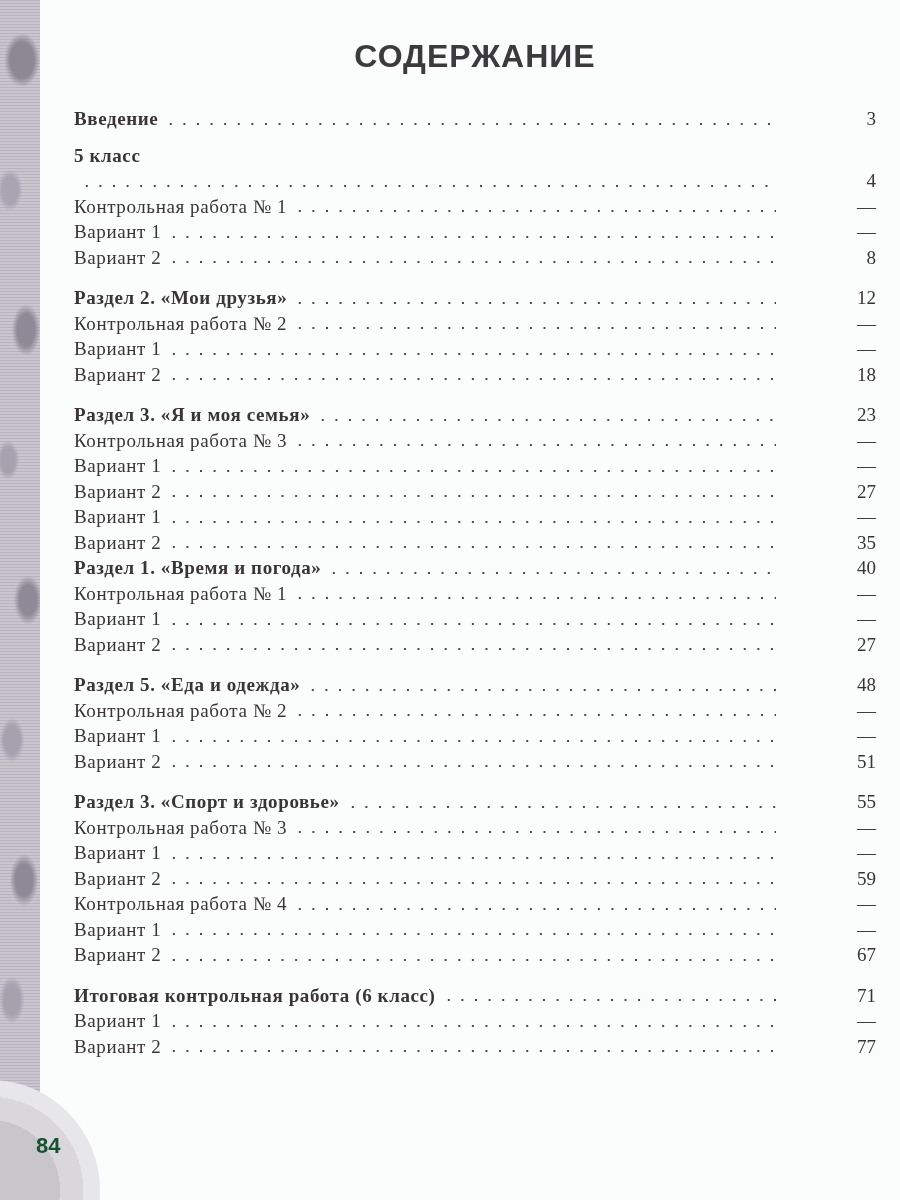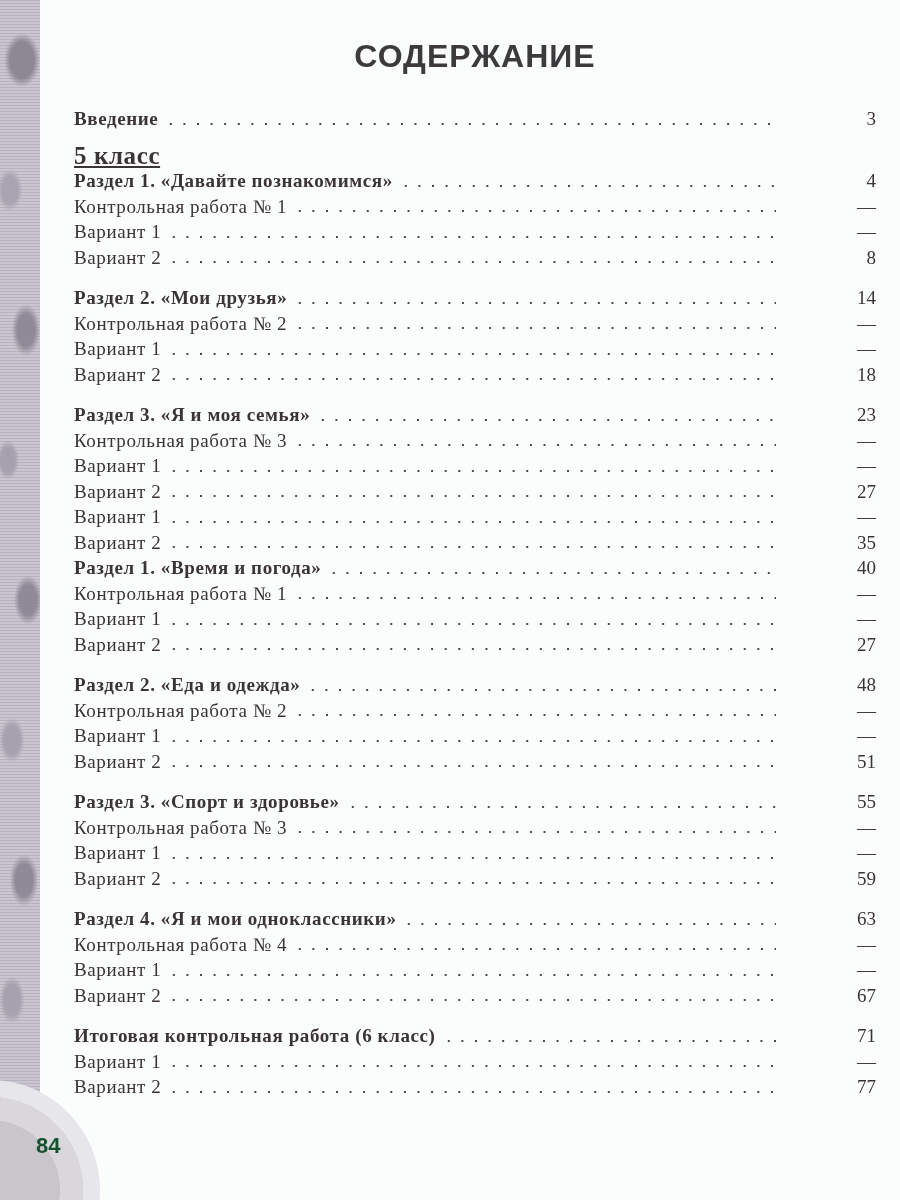--- a/index.html
+++ b/index.html
@@ -40,21 +40,21 @@
   .row.gap { margin-top:15px; }
   .row .label { white-space:nowrap; letter-spacing:0.6px;text-align:right; }
   .row .leader {
     flex:1; margin:0 6px 0 6px; height:4px; align-self:center; position:relative; top:5px;
     background-image: radial-gradient(circle, #4a4548 1.2px, transparent 1.5px);
     background-size:13.6px 4px; background-repeat:repeat-x; background-position:left center;
     margin-right:60px;
   }
   .row .page { width:40px; text-align:right; font-weight:normal; }
   .row.bold .page { font-weight:normal; }
-  .heading { font-weight:bold; font-size:25px; height:25.5px; line-height:25.5px; letter-spacing:0.6px;text-decoration:underline; }
+  .heading { font-weight:bold; font-size:19px; height:25.5px; line-height:25.5px; letter-spacing:0.6px; }
   .heading.gap { margin-top:11px; }
   .page-number {
     position:absolute; left:36px; top:1133px;
     font-family:"Liberation Sans","DejaVu Sans", sans-serif;
     font-weight:bold; font-size:22px; color:#14532d;
   }
 </style>
 </head>
 <body>
 
@@ -66,21 +66,20 @@
 <div class="toc">
   <div class="row bold">
     <span class="label">Введение</span>
     <span class="leader"></span>
     <span class="page">3</span>
   </div>
 
   <div class="heading gap">5 класс</div>
   <div id="grade5-list">
       <div class="row bold">
-        <span class="label">Раздел 1. «Давайте познакомимся»</span>
         <span class="leader"></span>
         <span class="page">4</span>
       </div>
       <div class="row">
         <span class="label">Контрольная работа № 1</span>
         <span class="leader"></span>
         <span class="page">—</span>
       </div>
       <div class="row">
         <span class="label">Вариант 1</span>
@@ -88,21 +87,21 @@
         <span class="page">—</span>
       </div>
       <div class="row">
         <span class="label">Вариант 2</span>
         <span class="leader"></span>
         <span class="page">8</span>
       </div>
       <div class="row bold gap">
         <span class="label">Раздел 2. «Мои друзья»</span>
         <span class="leader"></span>
-        <span class="page">14</span>
+        <span class="page">12</span>
       </div>
       <div class="row">
         <span class="label">Контрольная работа № 2</span>
         <span class="leader"></span>
         <span class="page">—</span>
       </div>
       <div class="row">
         <span class="label">Вариант 1</span>
         <span class="leader"></span>
         <span class="page">—</span>
@@ -159,21 +158,21 @@
         <span class="label">Вариант 1</span>
         <span class="leader"></span>
         <span class="page">—</span>
       </div>
       <div class="row">
         <span class="label">Вариант 2</span>
         <span class="leader"></span>
         <span class="page">27</span>
       </div>
       <div class="row bold gap">
-        <span class="label">Раздел 2. «Еда и одежда»</span>
+        <span class="label">Раздел 5. «Еда и одежда»</span>
         <span class="leader"></span>
         <span class="page">48</span>
       </div>
       <div class="row">
         <span class="label">Контрольная работа № 2</span>
         <span class="leader"></span>
         <span class="page">—</span>
       </div>
       <div class="row">
         <span class="label">Вариант 1</span>
@@ -197,25 +196,20 @@
       </div>
       <div class="row">
         <span class="label">Вариант 1</span>
         <span class="leader"></span>
         <span class="page">—</span>
       </div>
       <div class="row">
         <span class="label">Вариант 2</span>
         <span class="leader"></span>
         <span class="page">59</span>
-      </div>
-      <div class="row bold gap">
-        <span class="label">Раздел 4. «Я и мои одноклассники»</span>
-        <span class="leader"></span>
-        <span class="page">63</span>
       </div>
       <div class="row">
         <span class="label">Контрольная работа № 4</span>
         <span class="leader"></span>
         <span class="page">—</span>
       </div>
       <div class="row">
         <span class="label">Вариант 1</span>
         <span class="leader"></span>
         <span class="page">—</span>

